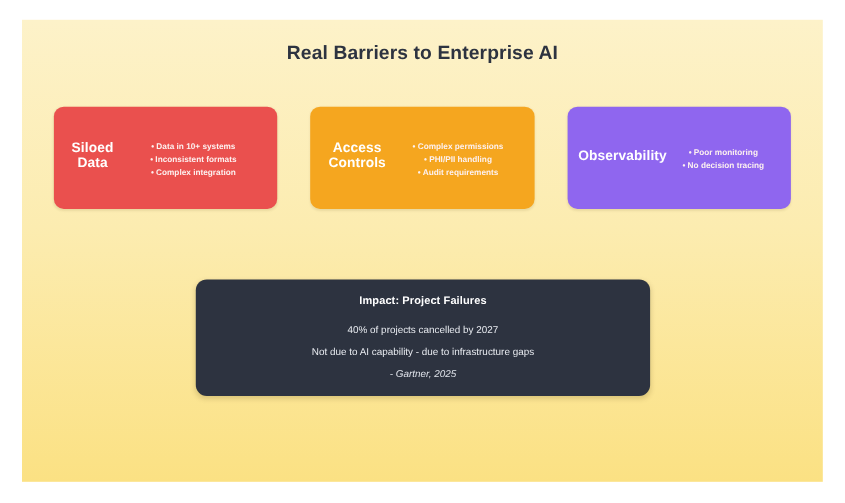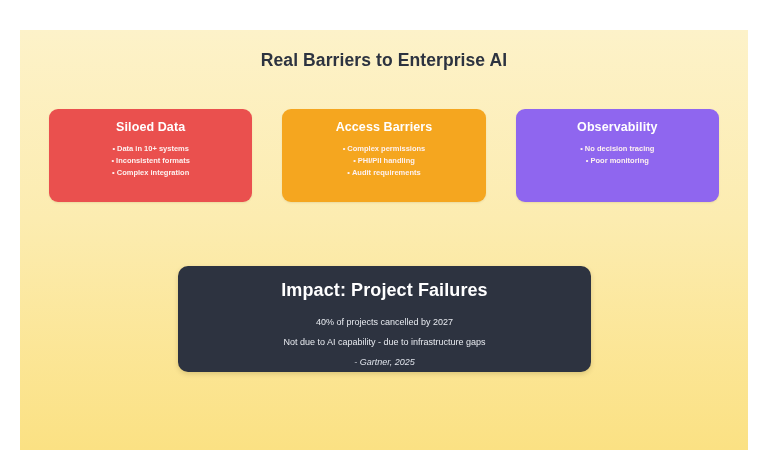--- a/index.html
+++ b/index.html
@@ -12,21 +12,21 @@
     width: 768px;
     height: 457px;
     overflow: hidden;
     font-family: "Liberation Sans", sans-serif;
     -webkit-font-smoothing: antialiased;
   }
 
   #slide-canvas {
     position: absolute;
     left: 20px;
-    top: 30px;
+    top: 18px;
     width: 728px;
     height: 420px;
     background: linear-gradient(180deg, #fdf2c9 0%, #fcecb0 45%, #fbe183 100%);
     box-sizing: border-box;
   }
 
   #slide-title {
     position: absolute;
     left: 0;
     top: 20px;
@@ -48,21 +48,21 @@
     gap: 30px;
   }
 
   .barrier-card {
     flex: 1 1 0;
     height: 93px;
     border-radius: 9px;
     box-sizing: border-box;
     padding: 11px 10px 8px 10px;
     display: flex;
-    flex-direction: column;
+    flex-direction: row;
     align-items: center;
     box-shadow: 0 1px 2px rgba(80, 60, 10, 0.10);
   }
 
   .barrier-card.red    { background: #ea504e; }
   .barrier-card.orange { background: #f5a61f; }
   .barrier-card.purple { background: #8f66ef; }
 
   .card-title {
     font-size: 12.5px;
@@ -104,21 +104,21 @@
     border-radius: 10px;
     box-sizing: border-box;
     padding: 14px 16px 10px 16px;
     display: flex;
     flex-direction: column;
     align-items: center;
     box-shadow: 0 2px 5px rgba(70, 55, 10, 0.18);
   }
 
   #impact-title {
-    font-size: 18px;
+    font-size: 10px;
     font-weight: bold;
     color: #ffffff;
     text-align: center;
     margin-bottom: 11px;
     letter-spacing: 0.1px;
   }
 
   .impact-line {
     font-size: 9px;
     color: #e7eaef;
@@ -150,42 +150,42 @@
         <li class="card-point">
           <span class="bullet-dot">•</span><span>Inconsistent formats</span>
         </li>
         <li class="card-point">
           <span class="bullet-dot">•</span><span>Complex integration</span>
         </li>
       </ul>
     </div>
 
     <div class="barrier-card orange">
-      <div class="card-title">Access Barriers</div>
+      <div class="card-title">Access Controls</div>
       <ul class="card-points">
         <li class="card-point">
           <span class="bullet-dot">•</span><span>Complex permissions</span>
         </li>
         <li class="card-point">
           <span class="bullet-dot">•</span><span>PHI/PII handling</span>
         </li>
         <li class="card-point">
           <span class="bullet-dot">•</span><span>Audit requirements</span>
         </li>
       </ul>
     </div>
 
     <div class="barrier-card purple">
       <div class="card-title">Observability</div>
       <ul class="card-points">
         <li class="card-point">
-          <span class="bullet-dot">•</span><span>No decision tracing</span>
+          <span class="bullet-dot">•</span><span>Poor monitoring</span>
         </li>
         <li class="card-point">
-          <span class="bullet-dot">•</span><span>Poor monitoring</span>
+          <span class="bullet-dot">•</span><span>No decision tracing</span>
         </li>
       </ul>
     </div>
 
   </div>
 
   <div id="impact-box">
     <div id="impact-title">Impact: Project Failures</div>
     <div class="impact-line">40% of projects cancelled by 2027</div>
     <div class="impact-line">Not due to AI capability - due to infrastructure gaps</div>

